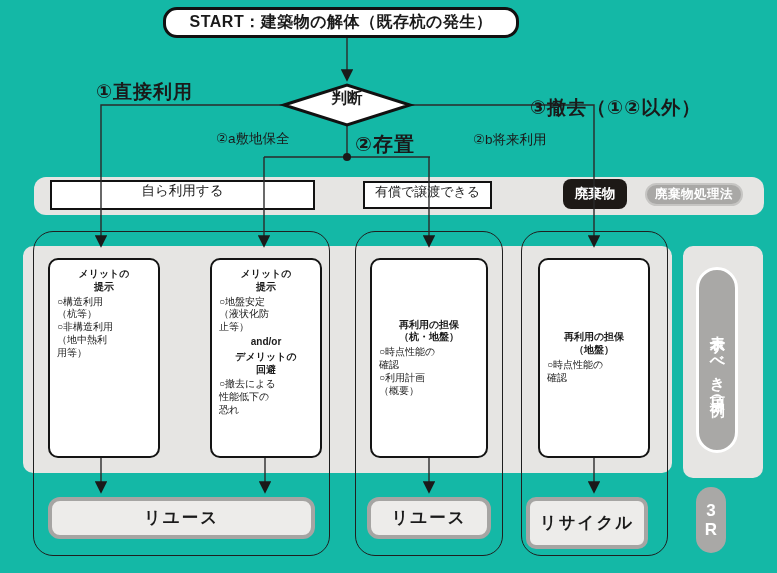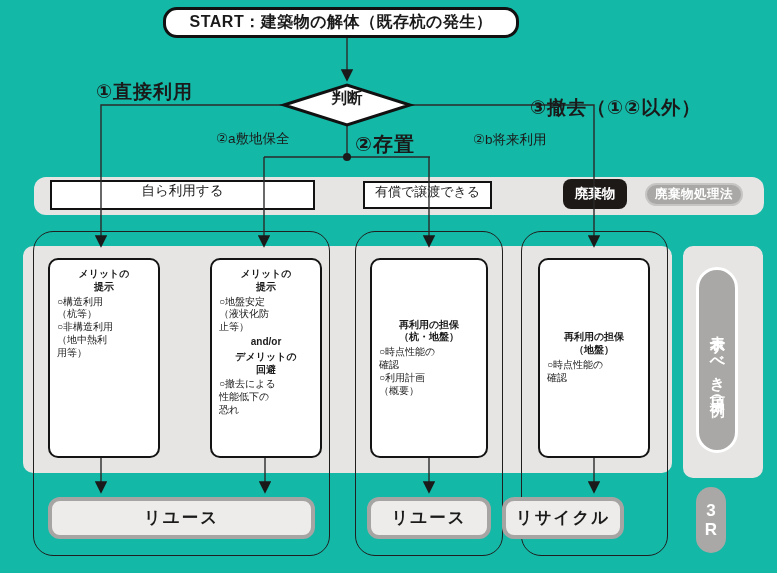--- a/index.html
+++ b/index.html
@@ -147,21 +147,21 @@
  確認</div>
   </div>
 
 
   <div class="abs box result-box" style="left:48px;top:497px;width:267px;height:42px;">
       <span>リユース</span>
     </div>
   <div class="abs box result-box" style="left:367px;top:497px;width:124px;height:42px;">
       <span>リユース</span>
     </div>
-  <div class="abs box result-box" style="left:502px;top:497px;width:122px;height:42px;">
+  <div class="abs box result-box" style="left:526px;top:497px;width:122px;height:52px;border-radius:10px;">
       <span>リサイクル</span>
     </div>
 
   <div class="abs top vpill" style="left:696px;top:267px;width:42px;height:186px;">
       <span>表示すべき項目（例）</span>
     </div>
   <div class="abs top rpill" style="left:696px;top:487px;width:30px;height:66px;">
       <span>3R</span>
     </div>
 

